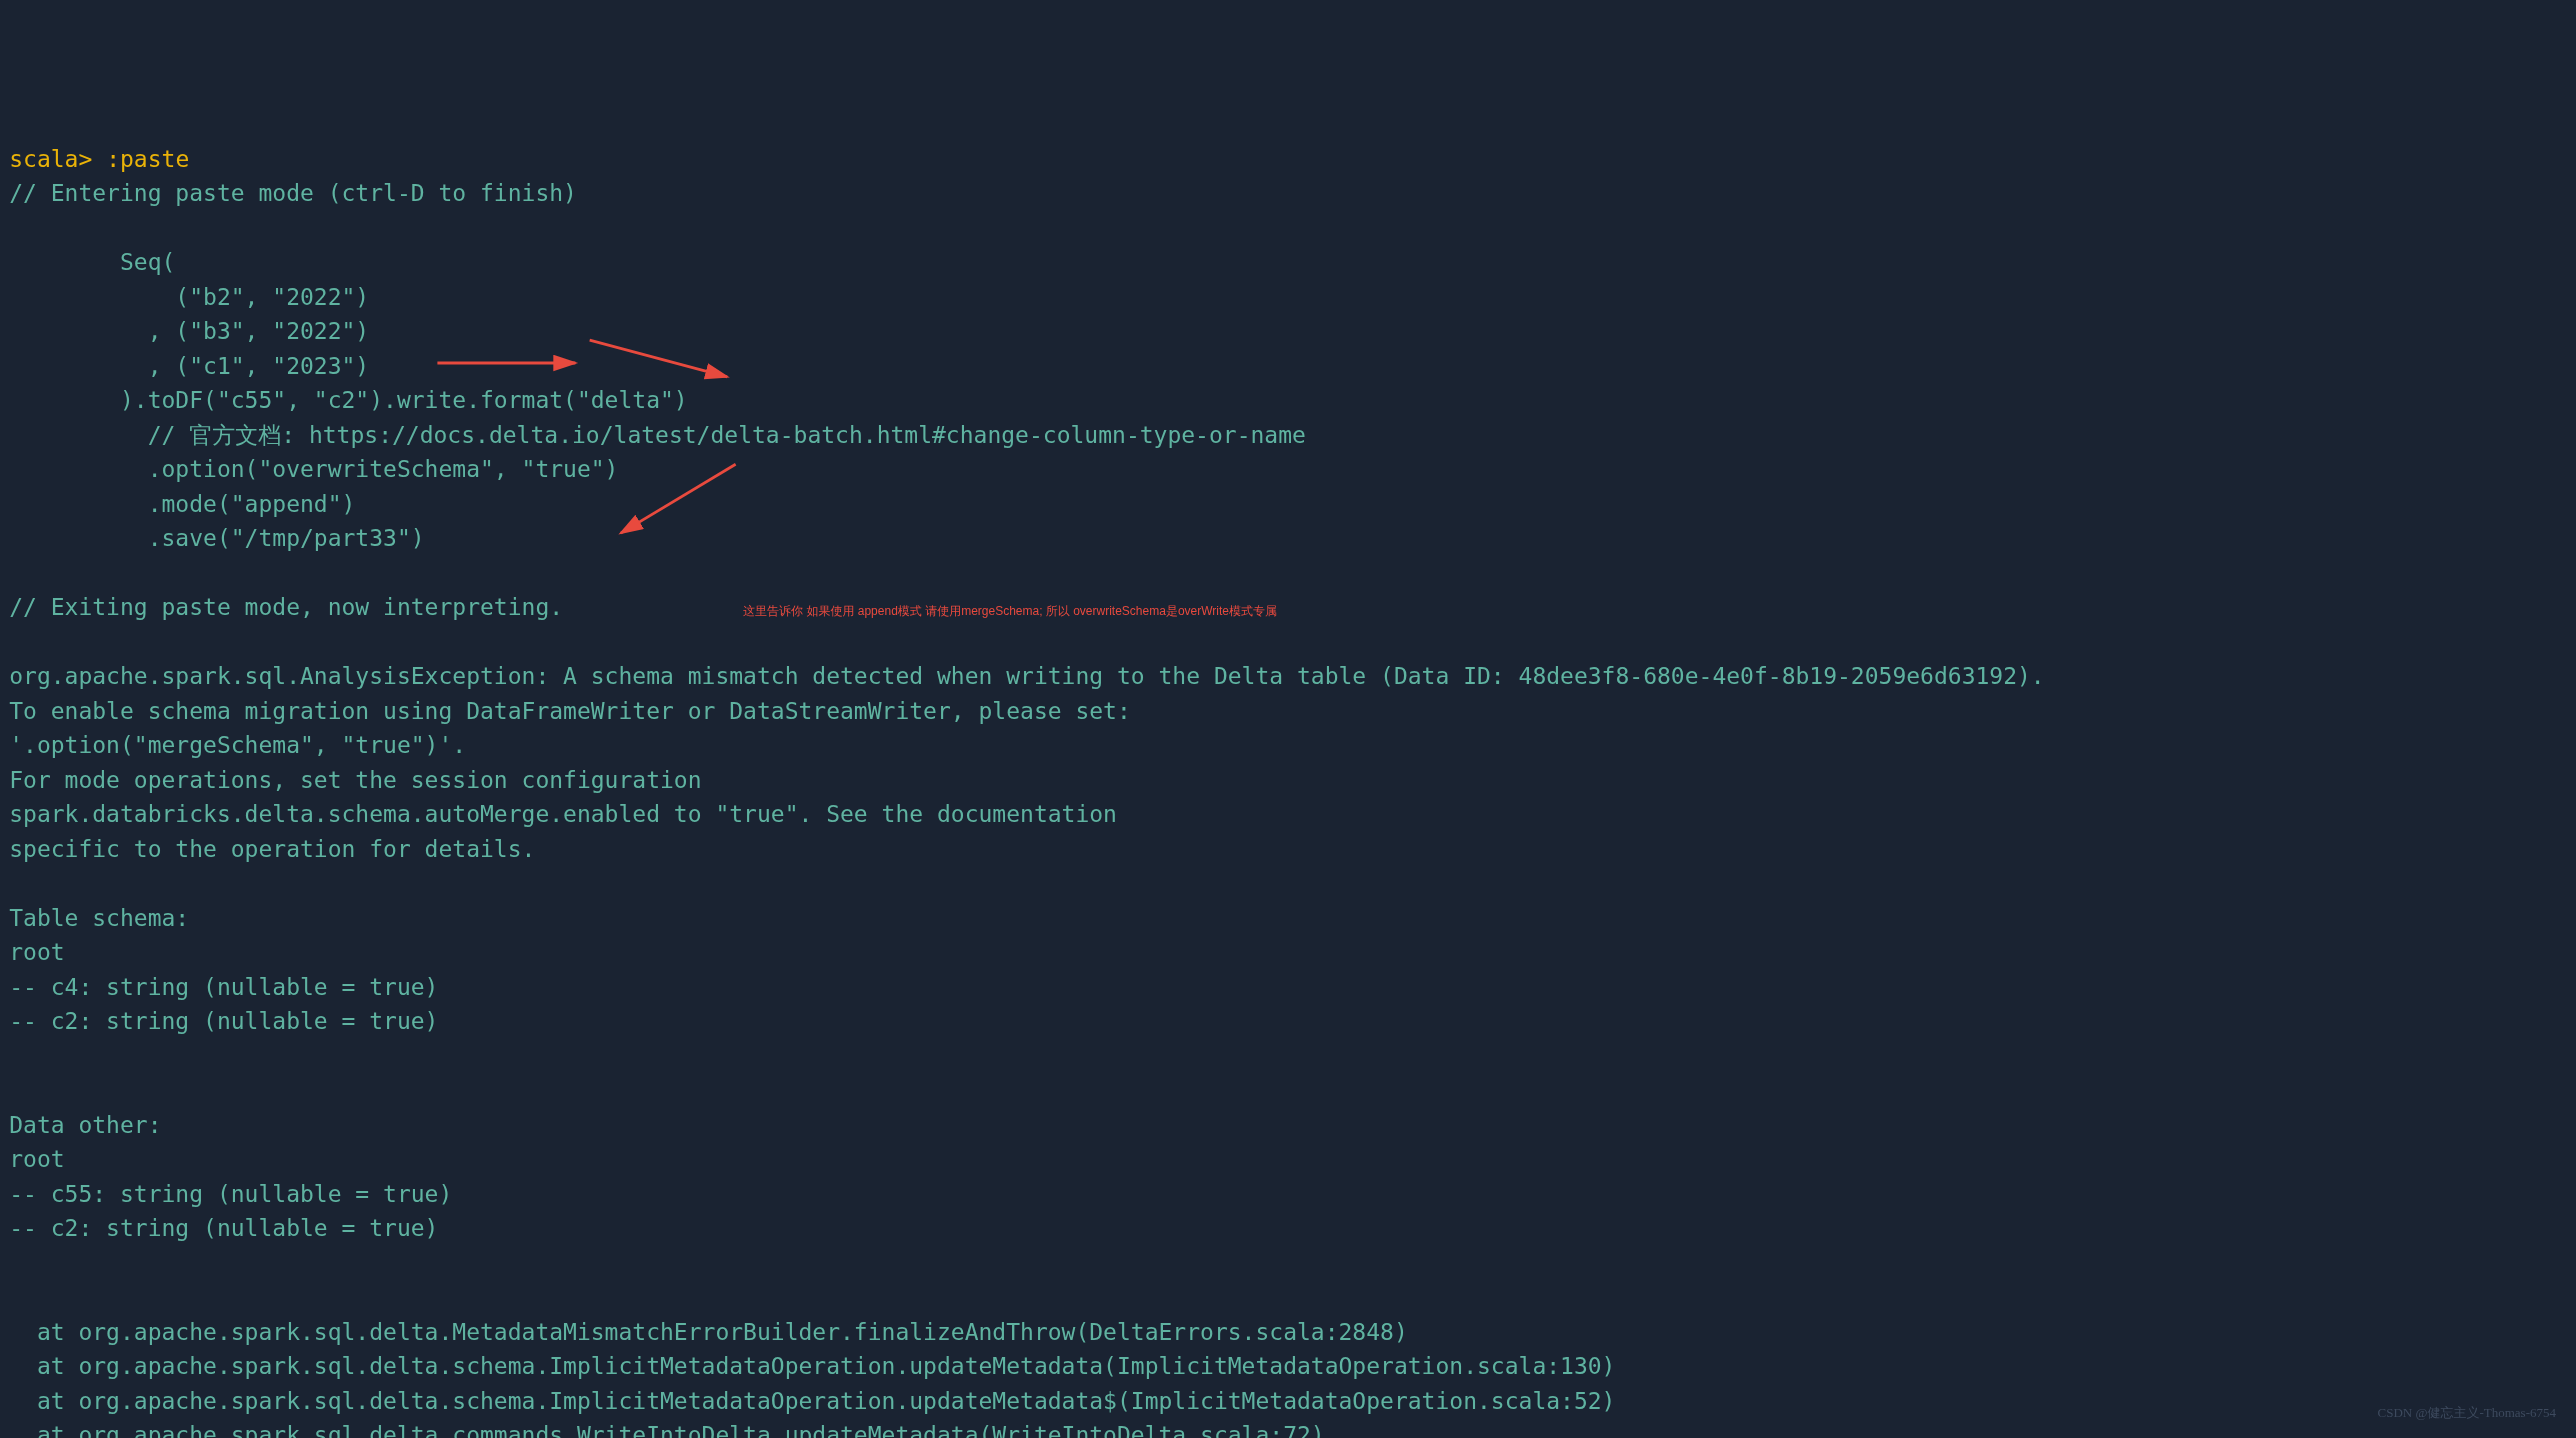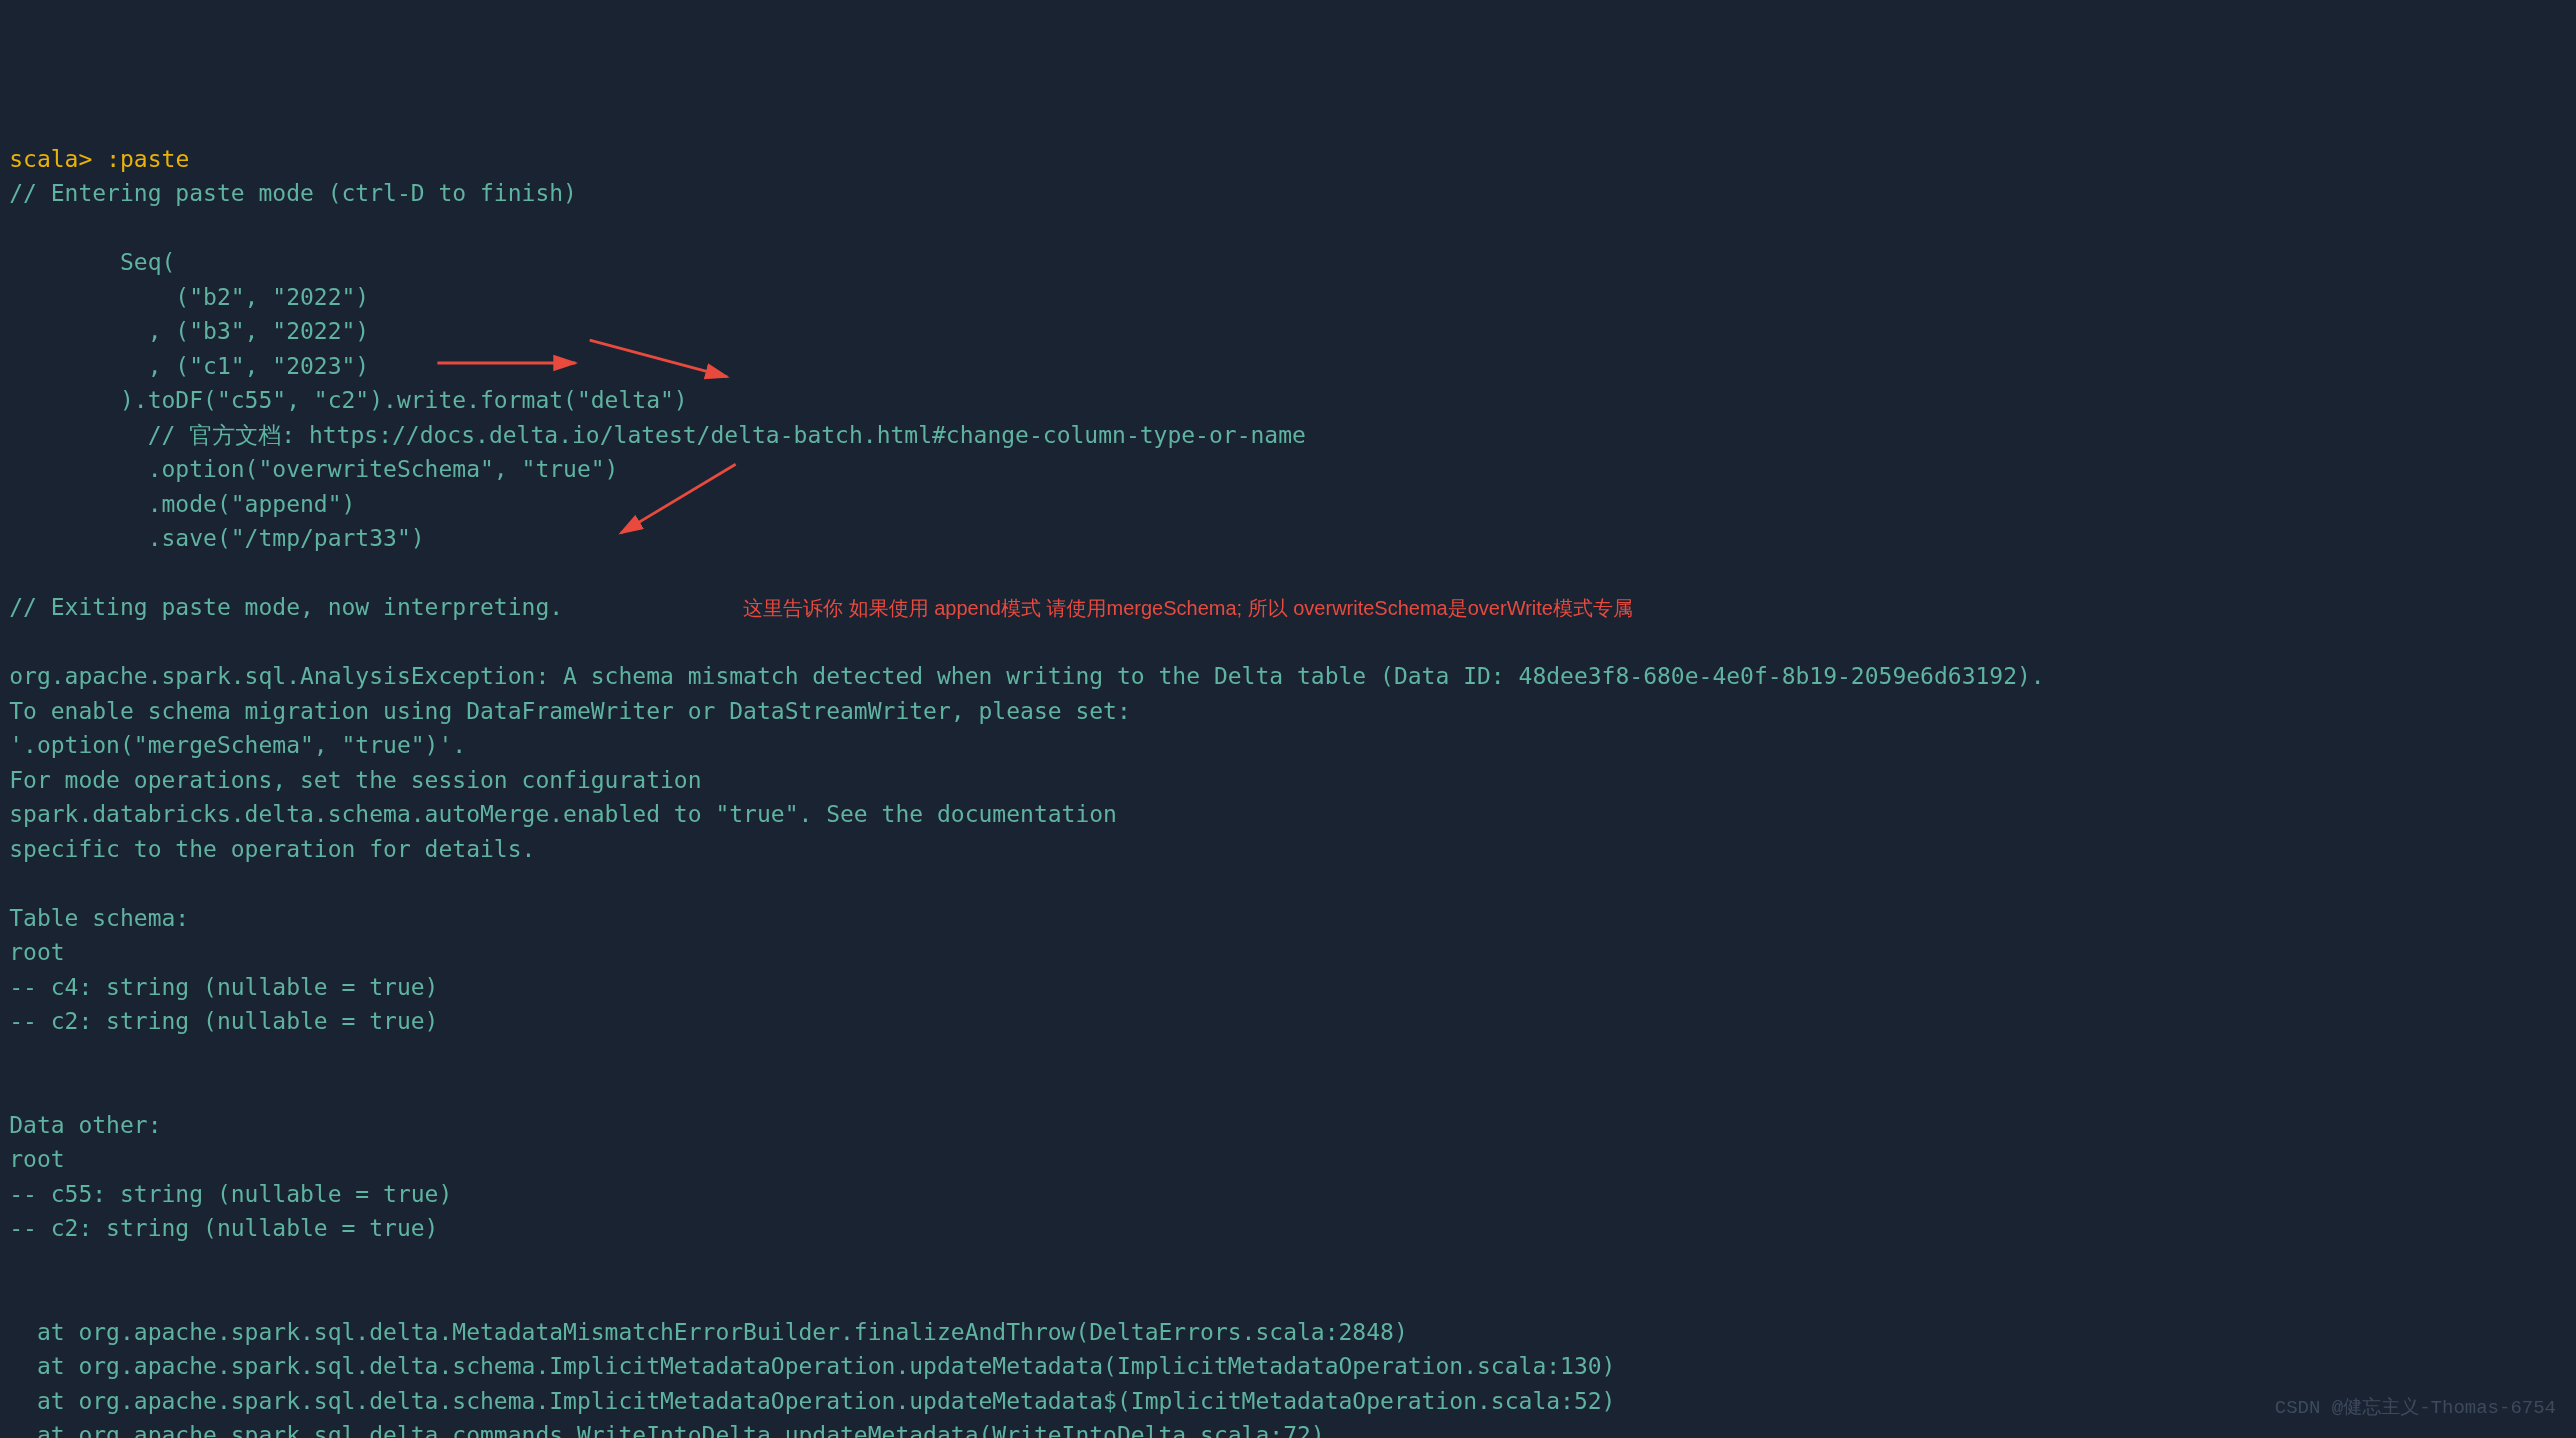--- a/index.html
+++ b/index.html
@@ -14,34 +14,34 @@
     overflow: hidden;
     width: 2576px;
     height: 1439px;
     position: relative;
   }
   .prompt { color: #eab308; }
   .cmd { color: #eab308; }
   .annotation {
     color: #e84a3e;
     font-family: 'PingFang SC', 'Microsoft YaHei', sans-serif;
-    font-size: 20px;
+    font-size: 12px;
     white-space: nowrap;
   }
   .arrow {
     position: absolute;
     pointer-events: none;
   }
   .watermark {
     position: absolute;
     bottom: 16.6px;
     right: 20px;
     color: #3d4a5e;
-    font-family: Liberation Mono, monospace;
-    font-size: 19px;
+    font-family: Liberation Serif, serif;
+    font-size: 13px;
   }
 </style>
 </head>
 <body>
 
 
 
 <div><span class="prompt">scala&gt;</span> <span class="cmd">:paste</span>
 <span>// Entering paste mode (ctrl-D to finish)</span>
 <span></span>

